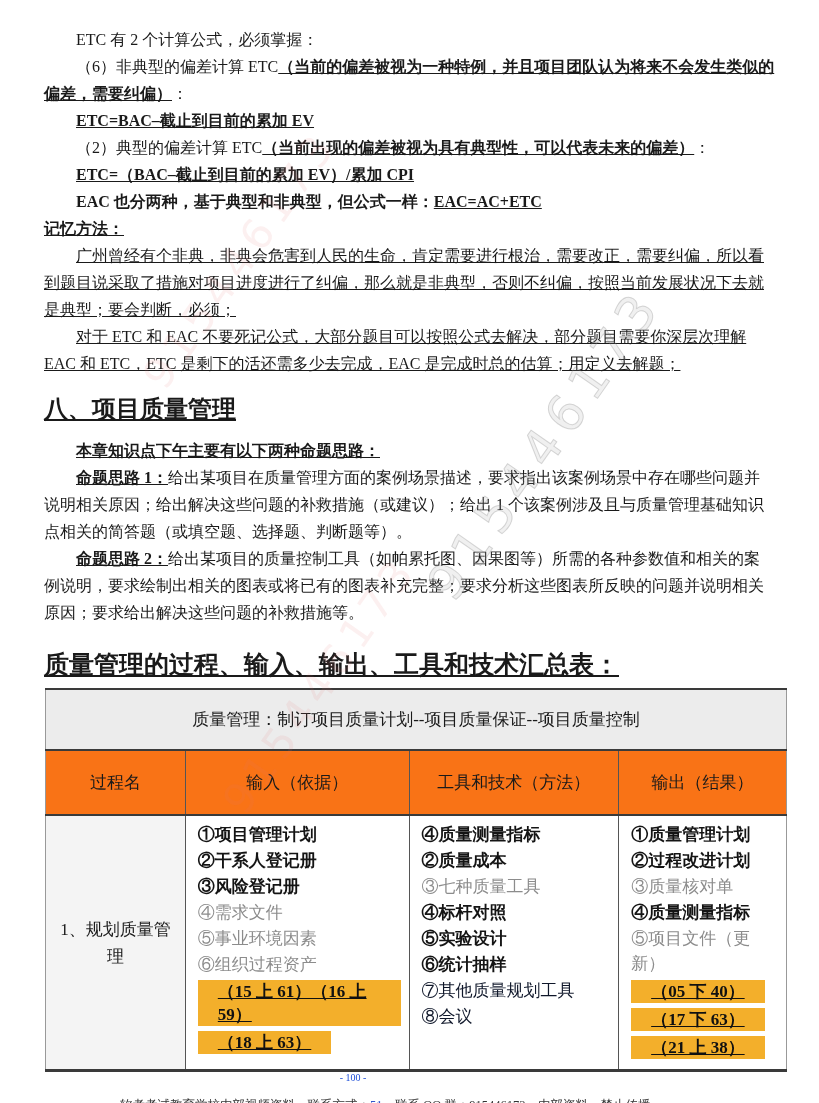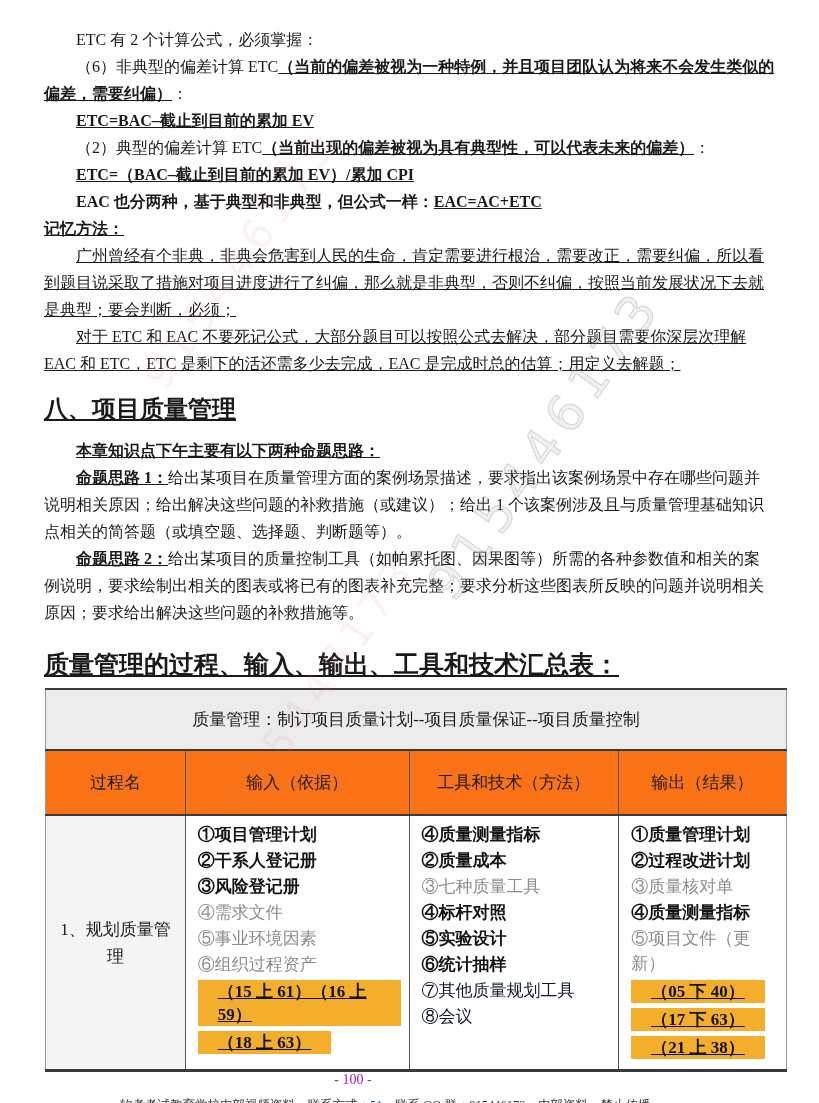--- a/index.html
+++ b/index.html
@@ -66,21 +66,21 @@
   .cell-item.gray{color:#8c8c8c;}
   .cell-item.normal{color:#0f172a;}
   .cell-item.highlight{margin:3px 0;}
   .hl{
     display:inline-block;background:#f3af2b;color:#111;
     font-weight:bold;text-decoration:underline;
     padding:0 20px;line-height:23px;
   }
   .page-num{
     position:absolute;left:0;top:1072px;width:706px;
-    text-align:center;font-size:14px;color:#a21caf;
+    text-align:center;font-size:10px;color:#1d4ed8;
   }
   .footer-line{
     position:absolute;left:120px;top:1097px;width:600px;
     font-size:12.5px;color:#333;white-space:nowrap;overflow:hidden;
   }
   .footer-blue{color:#3355cc;}
   .wm{
     position:absolute;pointer-events:none;text-align:center;
     font-family:"DejaVu Sans",sans-serif;white-space:nowrap;
   }

